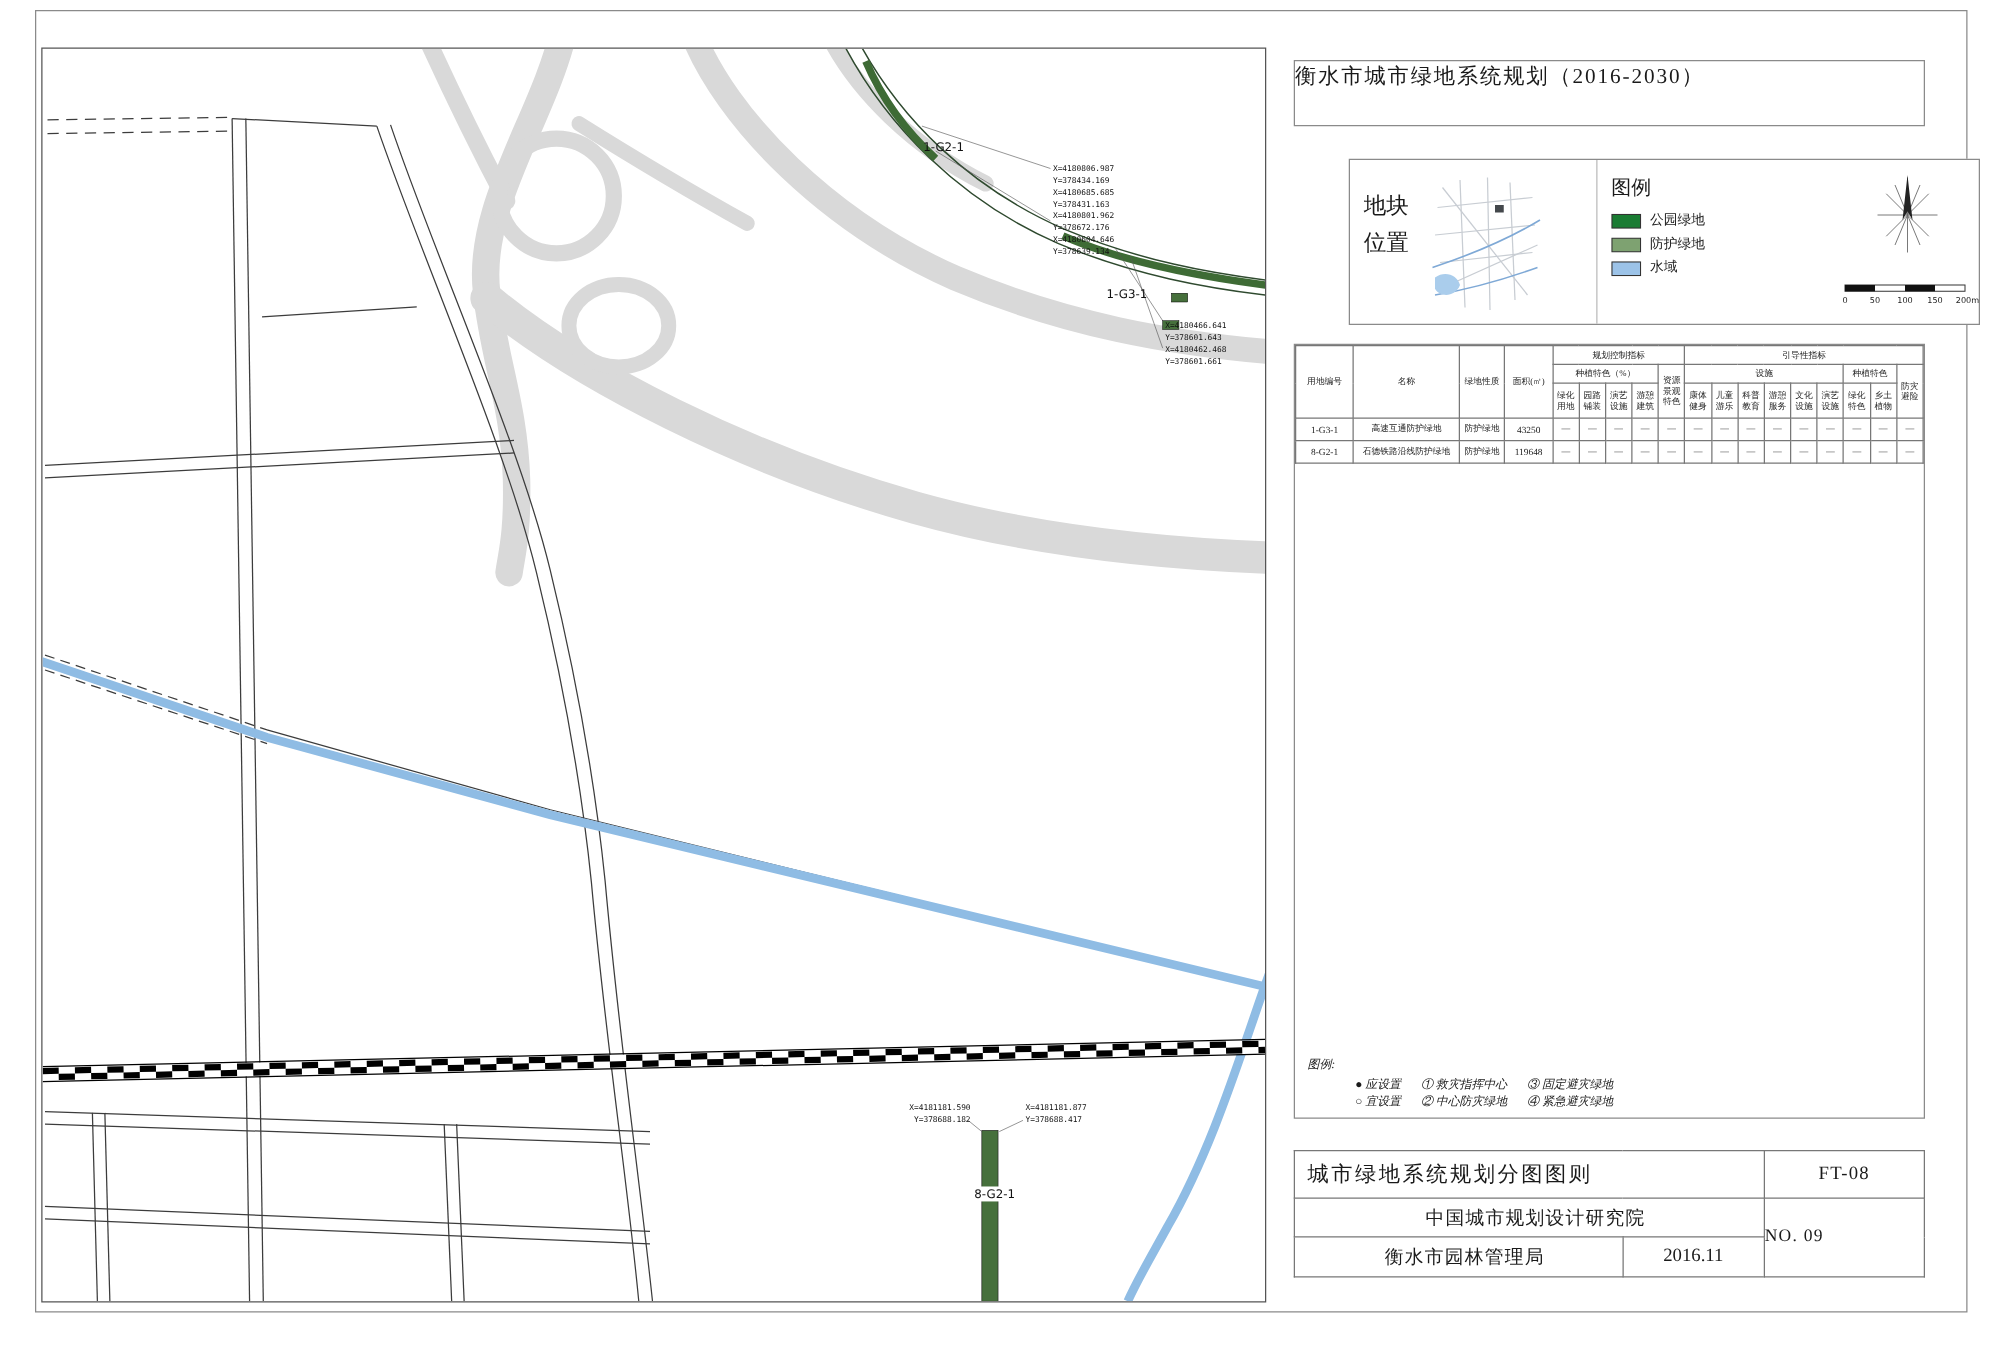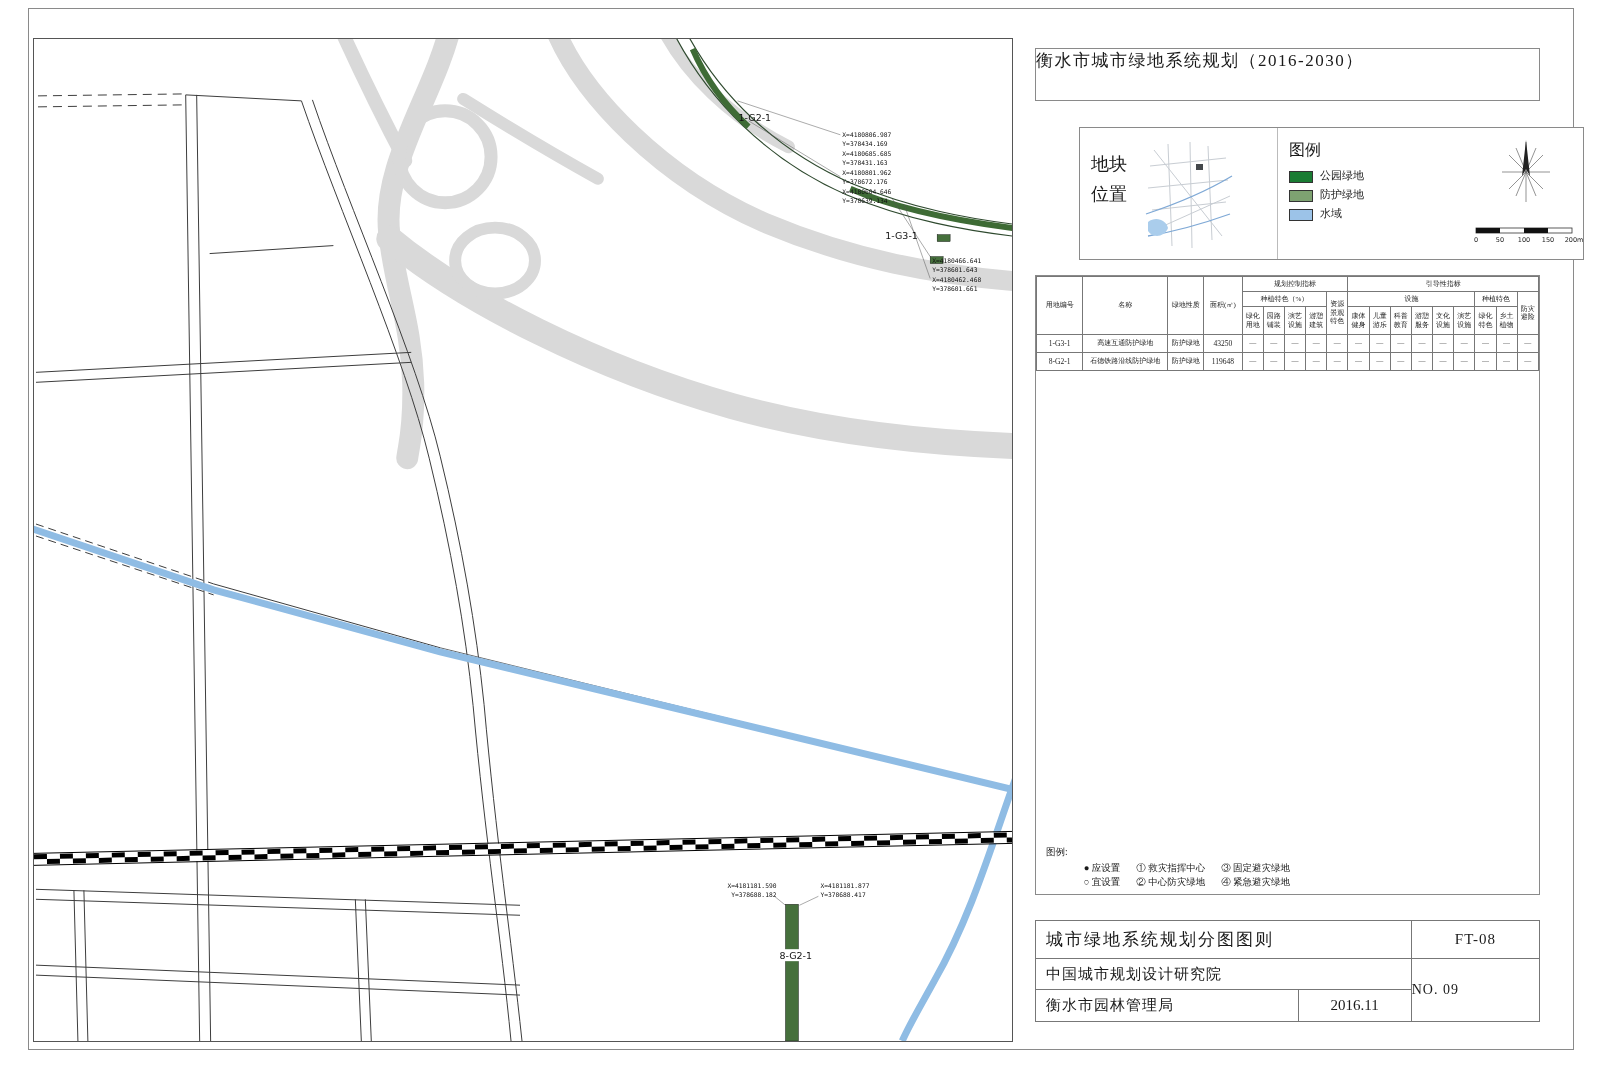--- a/index.html
+++ b/index.html
@@ -27,30 +27,30 @@
   
   .table-box { top:275px; height:620px; display:flex; flex-direction:column; justify-content:space-between; }
   .spec-table { width:100%; border-collapse:collapse; table-layout:fixed; }
   .spec-table th, .spec-table td { border:1px solid #777; font-weight:normal; text-align:center; vertical-align:middle; font-size:7px; line-height:1.2; color:#222; padding:1px 0; overflow:hidden; }
   .spec-table th.leaf, .spec-table th.vtxt { word-break:break-all; padding:2px 1px; }
   .spec-table td.name { font-size:7px; word-break:break-all; }
   .spec-table td.num { font-size:7.5px; }
   .spec-table tr.hdr { height:15px; }
   .spec-table tr.hdr3 { height:28px; }
   .spec-table tr.data { height:18px; }
-  .tbl-footer { display:flex; align-items:flex-start; gap:16px; padding:3px 10px 5px 10px; font-size:9.5px; line-height:1.5; }
+  .tbl-footer { display:flex; align-items:flex-start; gap:16px; padding:3px 10px 5px 10px; font-size:9.5px; line-height:1.5;font-style:italic; }
   .tbl-footer .col { white-space:nowrap;margin-top:16px; }
 
   
   .titleblock-box { top:920px; height:76px; border:none; }
   .tb { width:100%; height:102px; border-collapse:collapse; table-layout:fixed; }
   .tb td { border:1px solid #777; vertical-align:middle; }
   .tb .tb-title { font-size:17px; letter-spacing:2px; padding-left:10px; }
   .tb .tb-code { font-size:15px; text-align:center; letter-spacing:1px; }
-  .tb .tb-org  { font-size:15px; padding-left:10px; letter-spacing:1px; }
+  .tb .tb-org  { font-size:15px; padding-left:10px; letter-spacing:1px;text-align:center; }
   .tb .tb-date { font-size:15px; text-align:center; }
   .tb .tb-no   { font-size:14px; letter-spacing:1px; }
 </style>
 </head>
 <body>
 
 <div class="sheet-border"></div>
 
 <div class="map-panel">
   <svg width="100%" height="100%" viewBox="0 0 980 1004" preserveAspectRatio="none">

